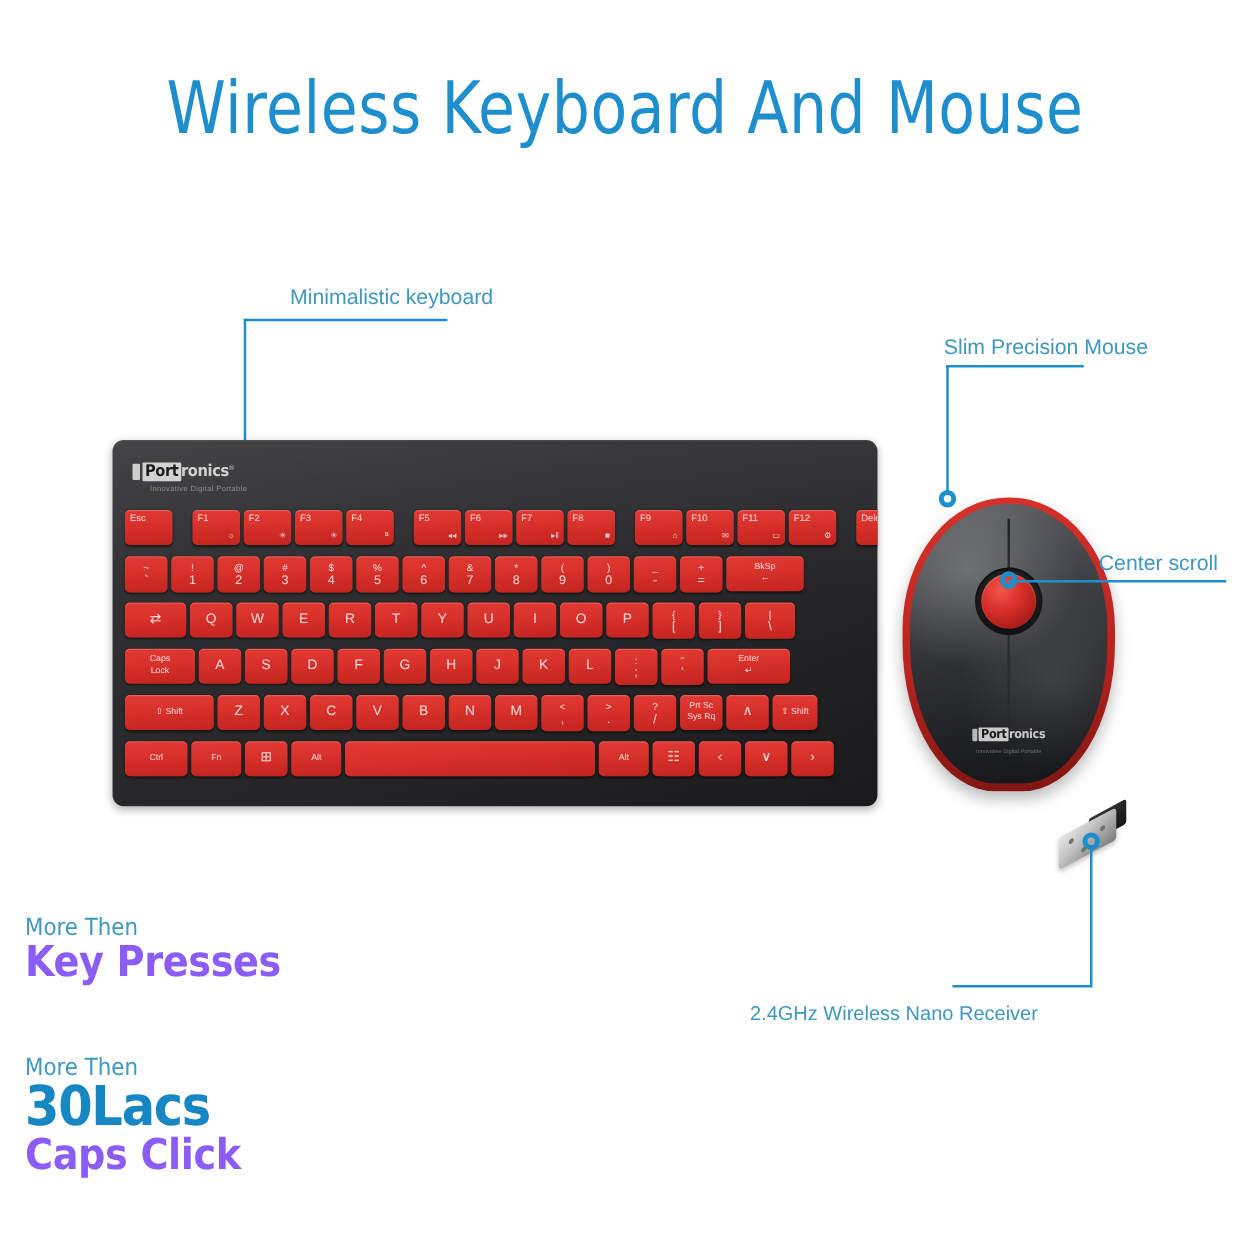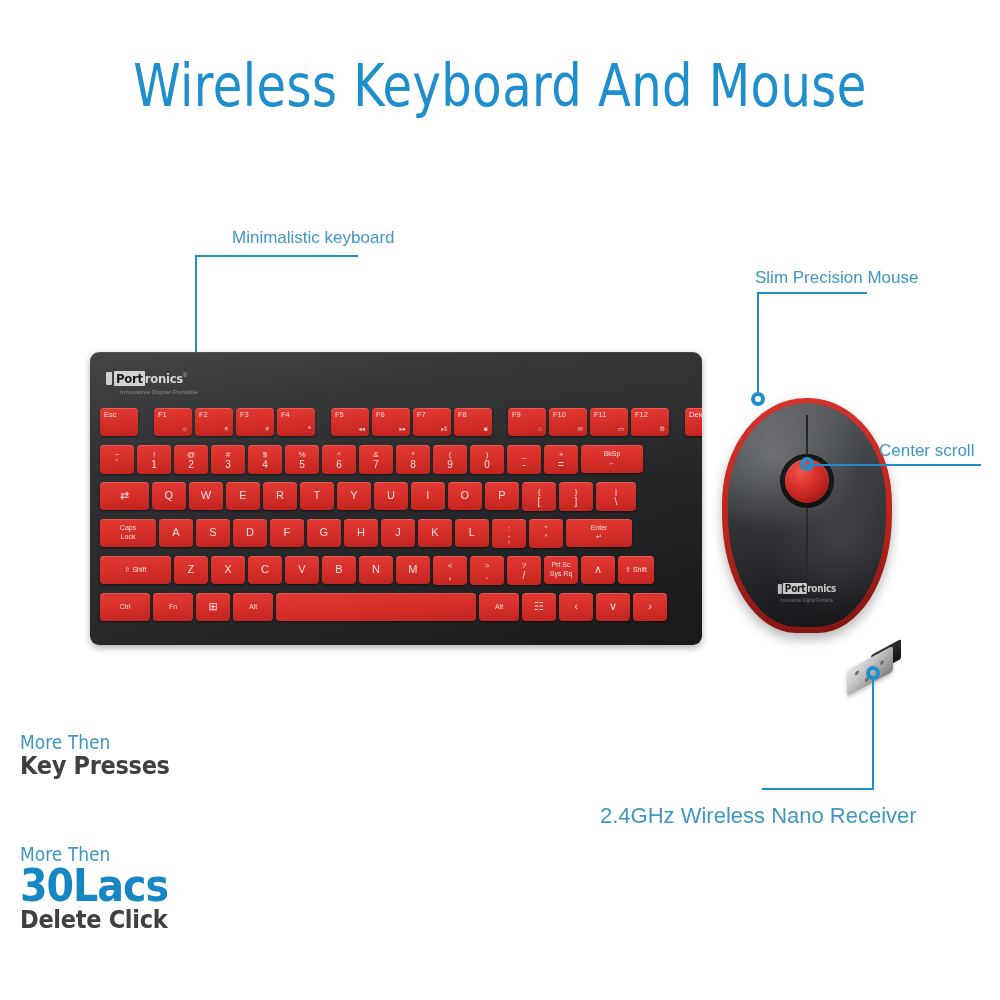--- a/index.html
+++ b/index.html
@@ -28,21 +28,21 @@
   .callout{
     position:absolute;
     color:#3f97c4;
     font-size:17px;
     font-weight:400;
     white-space:nowrap;
   }
   .lbl-kb{left:232px;top:228px;}
   .lbl-mouse{left:755px;top:268px;}
   .lbl-scroll{left:879px;top:441px;}
-  .lbl-receiver{left:600px;top:803px;font-size:22px;}
+  .lbl-receiver{left:600px;top:803px;font-size:16px;}
 
   
   .ln{position:absolute;background:#1f8ecd;}
   .ln-h{height:2px;}
   .ln-v{width:2px;}
 
   
   .ring{
     position:absolute;width:14px;height:14px;border-radius:50%;
     border:4px solid #1f8ecd;background:transparent;box-sizing:border-box;
@@ -186,21 +186,21 @@
   .stat-pre{
     color:#3f97c4;font-size:19px;line-height:1;margin-bottom:1px;
     font-family:"DejaVu Sans Condensed","Liberation Sans",sans-serif;
   }
   .stat-big{
     color:#1787c4;font-size:44px;font-weight:bold;line-height:.96;
     letter-spacing:-1px;
     font-family:"DejaVu Sans Condensed","Liberation Sans",sans-serif;
   }
   .stat-sub{
-    color:#404040;font-size:25px;font-weight:bold;line-height:1.05;
+    color:#8b5cf6;font-size:34px;font-weight:bold;line-height:1.05;
     letter-spacing:-.3px;
     font-family:"DejaVu Sans Condensed","Liberation Sans",sans-serif;
   }
   .stats2{position:absolute;left:20px;top:845px;}
   .footnote{
     position:absolute;left:22px;top:953px;
     color:#57a2c4;font-size:15px;
   }
 </style>
 </head>
@@ -548,17 +548,17 @@
   <div class="ln ln-h" style="left:762px;top:788px;width:112px;"></div>
   <div class="callout lbl-receiver">2.4GHz Wireless Nano Receiver</div>
 
   <div class="stats">
     <div class="stat-pre">More Then</div>
     <div class="stat-sub">Key Presses</div>
   </div>
   <div class="stats2">
     <div class="stat-pre">More Then</div>
     <div class="stat-big">30Lacs</div>
-    <div class="stat-sub">Delete Click</div>
+    <div class="stat-sub">Caps Click</div>
   </div>
 
 
 </div>
 
 </body></html>

